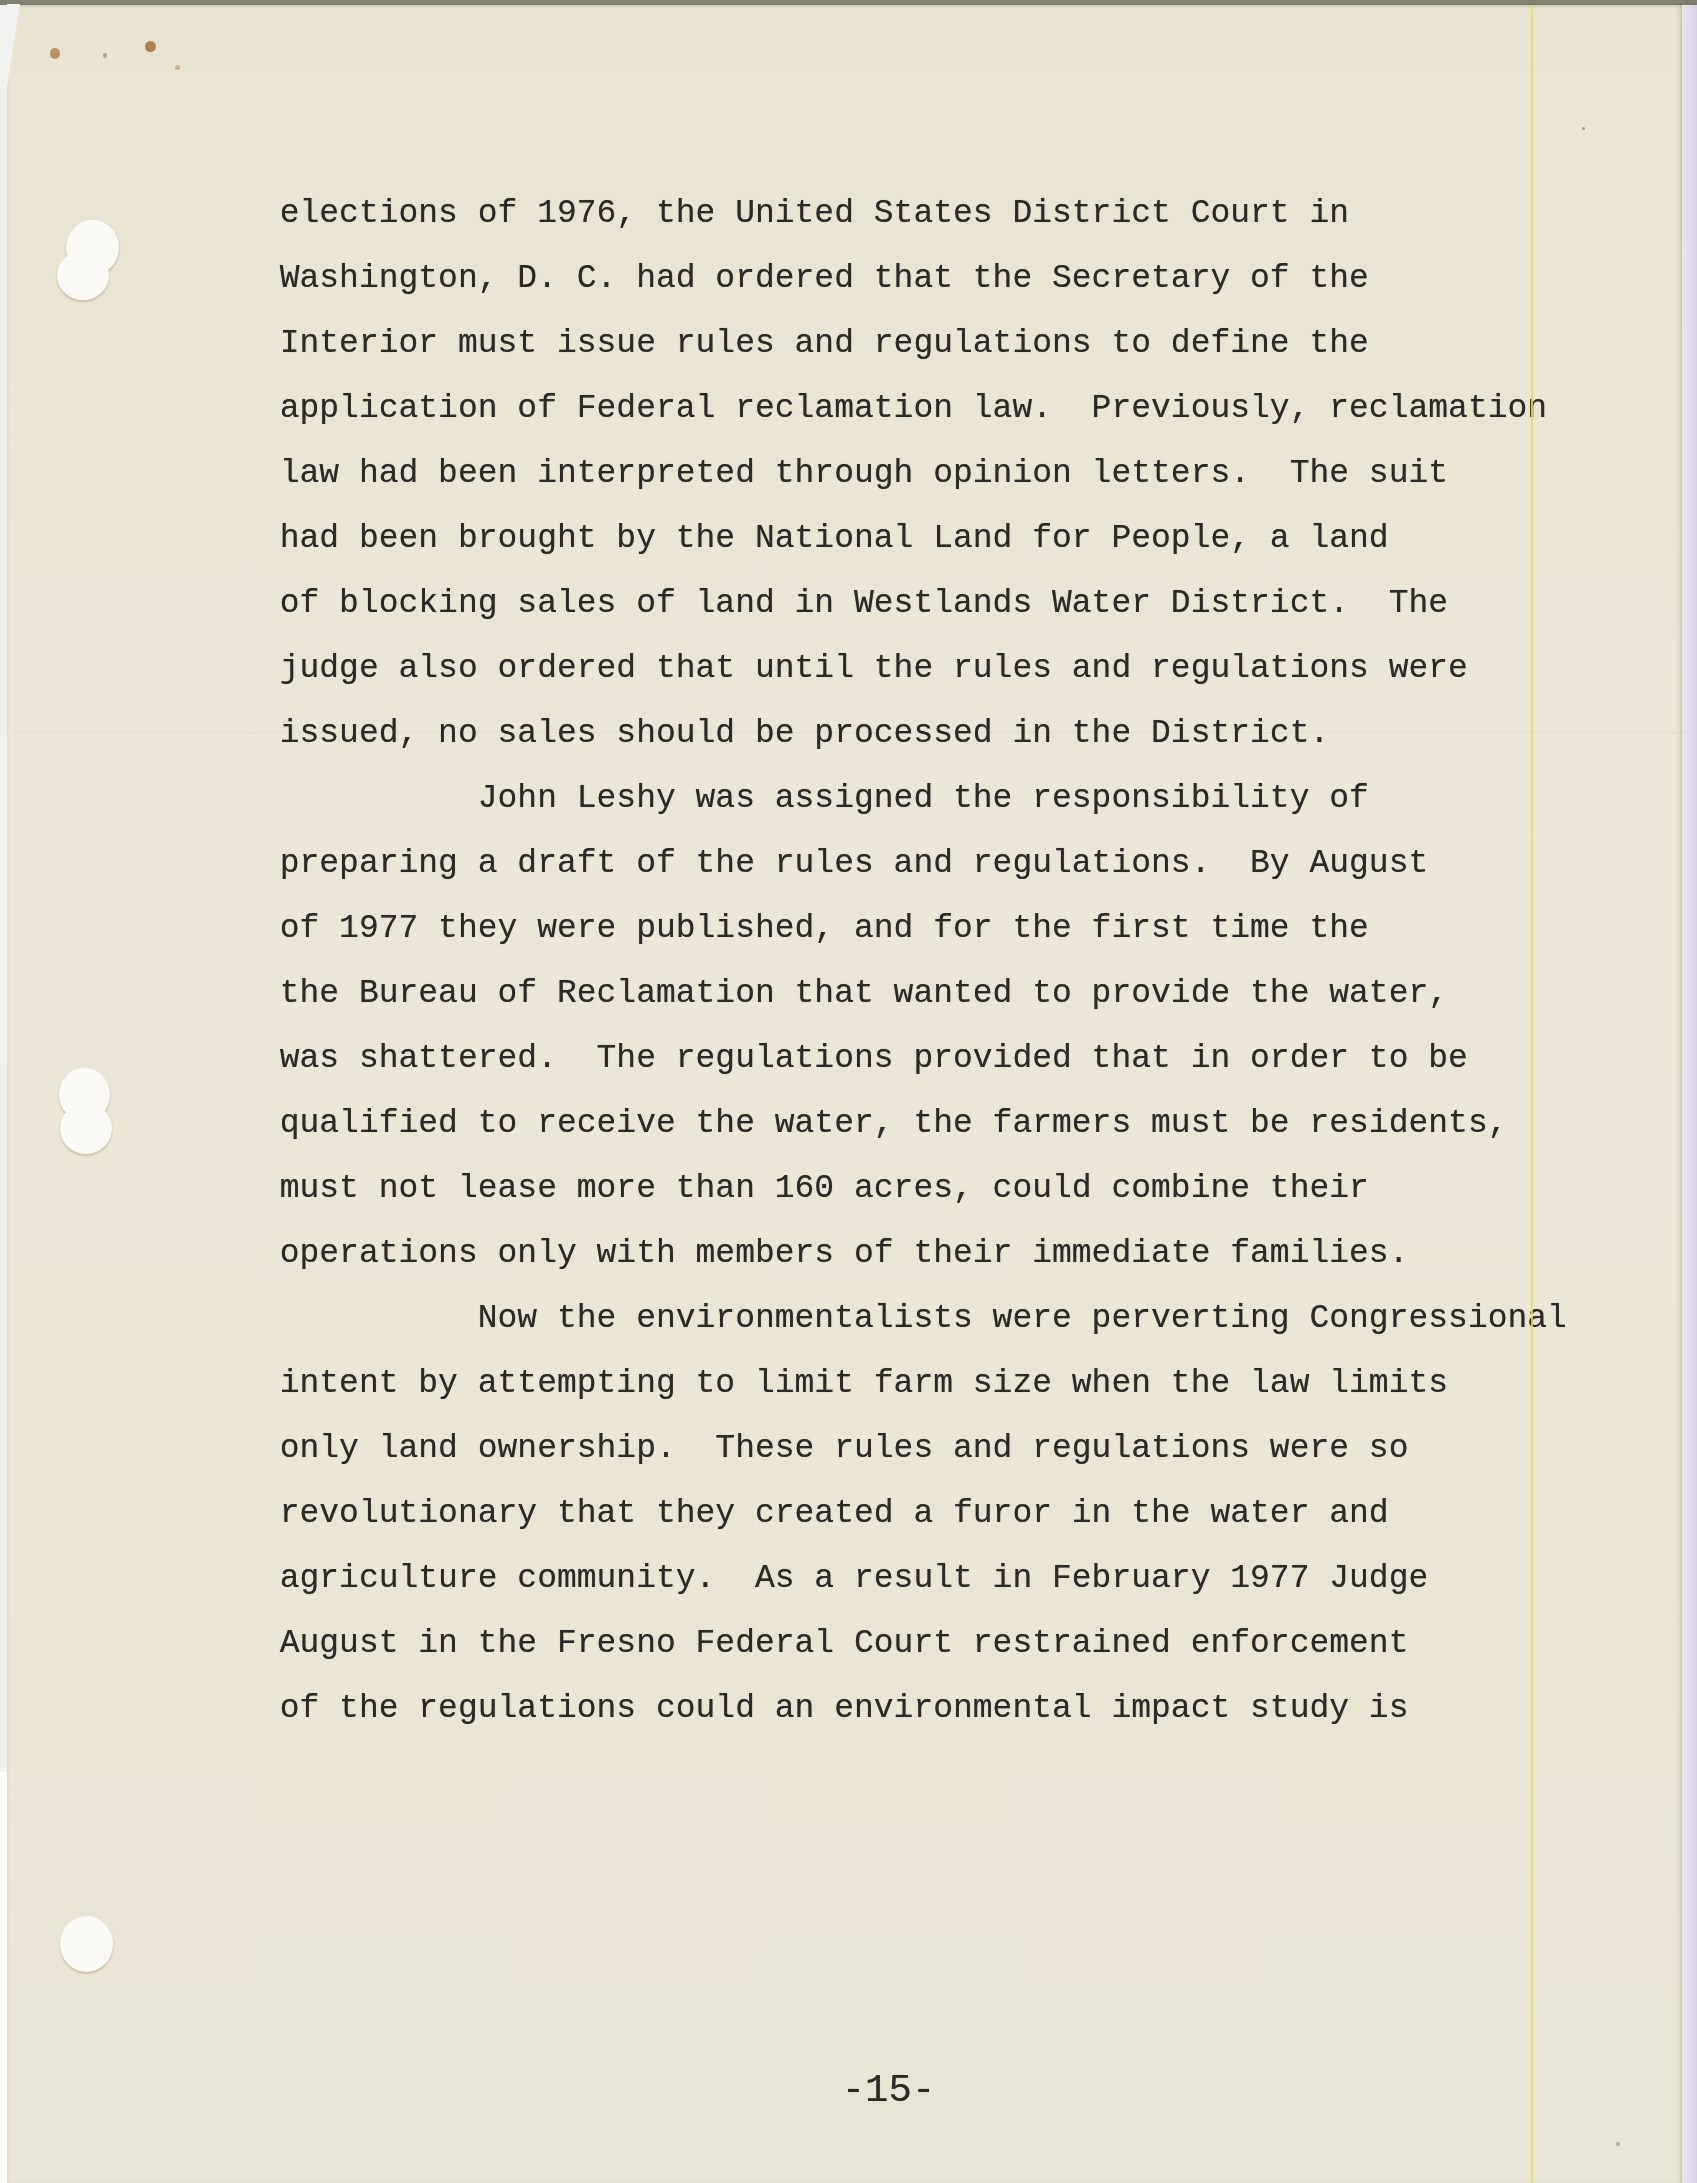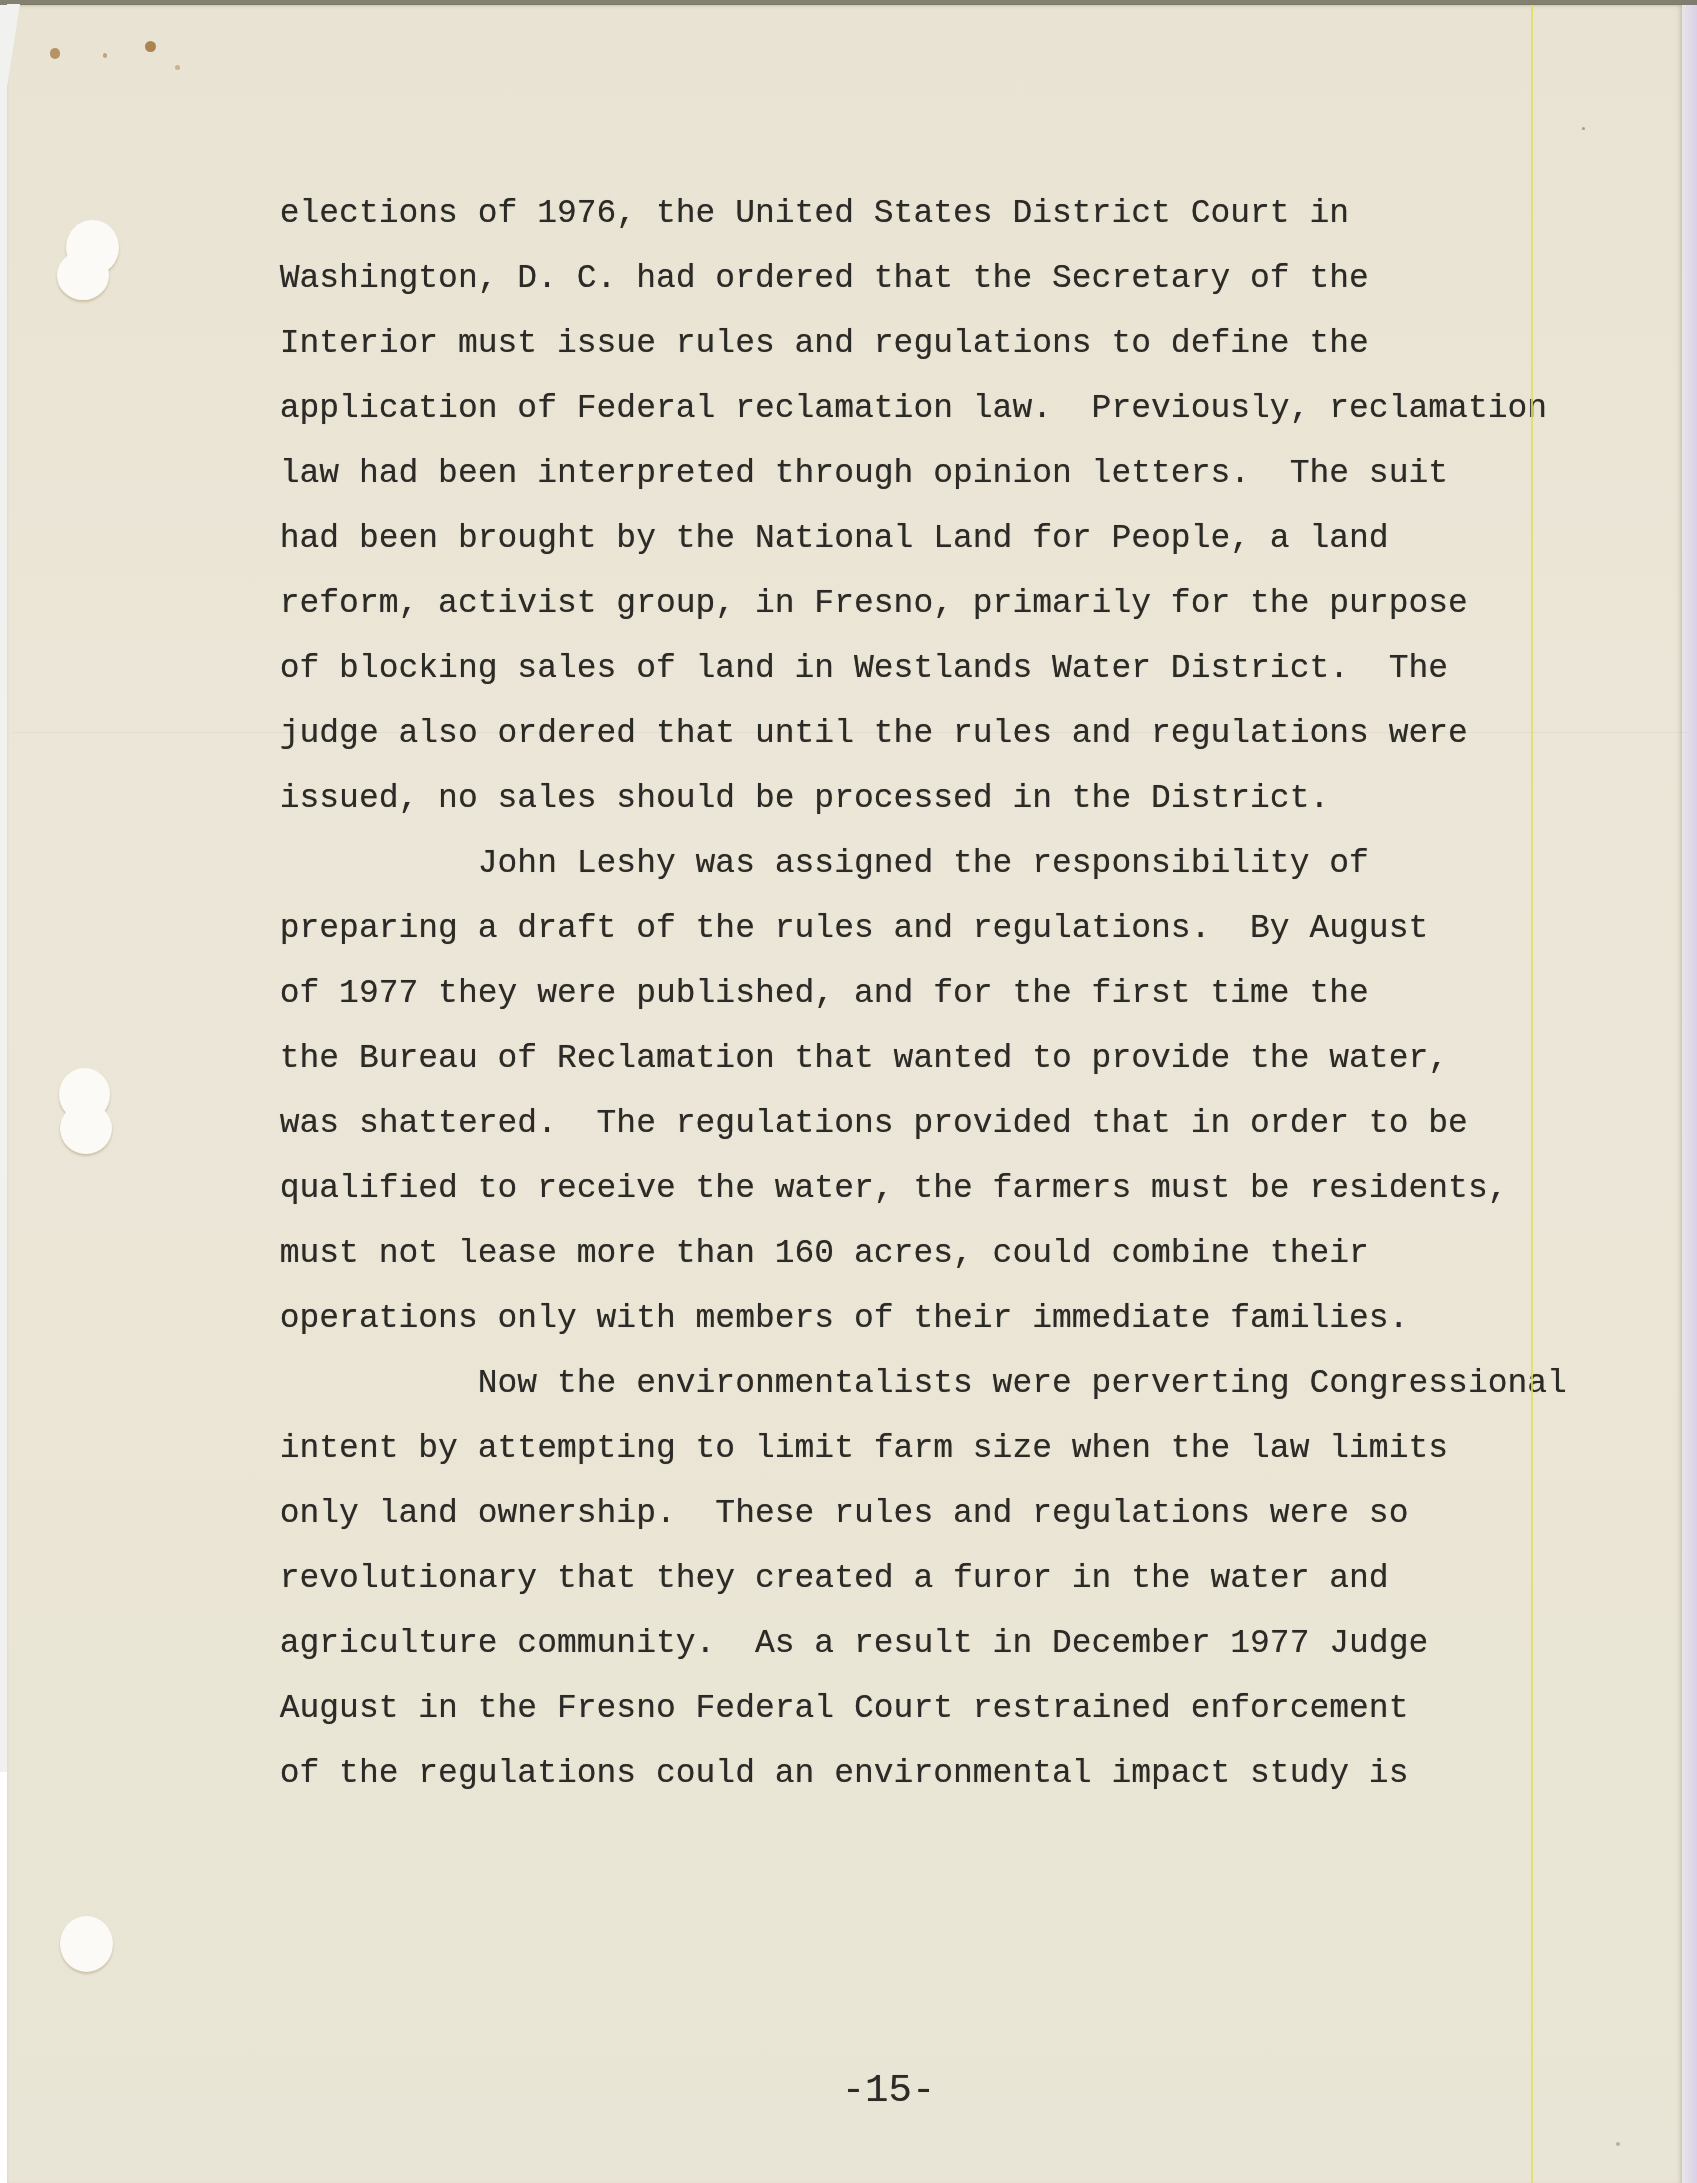--- a/index.html
+++ b/index.html
@@ -119,37 +119,36 @@
     <div class="speck s6"></div>
     <div class="scan-streak"></div>
 
     <div class="text-block">
         <div class="line">elections of 1976, the United States District Court in</div>
         <div class="line">Washington, D. C. had ordered that the Secretary of the</div>
         <div class="line">Interior must issue rules and regulations to define the</div>
         <div class="line">application of Federal reclamation law.  Previously, reclamation</div>
         <div class="line">law had been interpreted through opinion letters.  The suit</div>
         <div class="line">had been brought by the National Land for People, a land</div>
-        <div class="line">reform, activist group, in Fresno, primarily for the purpose</div>
         <div class="line">of blocking sales of land in Westlands Water District.  The</div>
         <div class="line">judge also ordered that until the rules and regulations were</div>
         <div class="line">issued, no sales should be processed in the District.</div>
         <div class="line">          John Leshy was assigned the responsibility of</div>
         <div class="line">preparing a draft of the rules and regulations.  By August</div>
         <div class="line">of 1977 they were published, and for the first time the</div>
         <div class="line">the Bureau of Reclamation that wanted to provide the water,</div>
         <div class="line">was shattered.  The regulations provided that in order to be</div>
         <div class="line">qualified to receive the water, the farmers must be residents,</div>
         <div class="line">must not lease more than 160 acres, could combine their</div>
         <div class="line">operations only with members of their immediate families.</div>
         <div class="line">          Now the environmentalists were perverting Congressional</div>
         <div class="line">intent by attempting to limit farm size when the law limits</div>
         <div class="line">only land ownership.  These rules and regulations were so</div>
         <div class="line">revolutionary that they created a furor in the water and</div>
-        <div class="line">agriculture community.  As a result in December 1977 Judge</div>
+        <div class="line">agriculture community.  As a result in February 1977 Judge</div>
         <div class="line">August in the Fresno Federal Court restrained enforcement</div>
         <div class="line">of the regulations could an environmental impact study is</div>
       </div>
 
     <div class="page-number">-15-</div>
   </div>
 
   <div class="yellow-line"></div>
   <div class="paper-top-edge"></div>
   <div class="corner-fold"></div>

